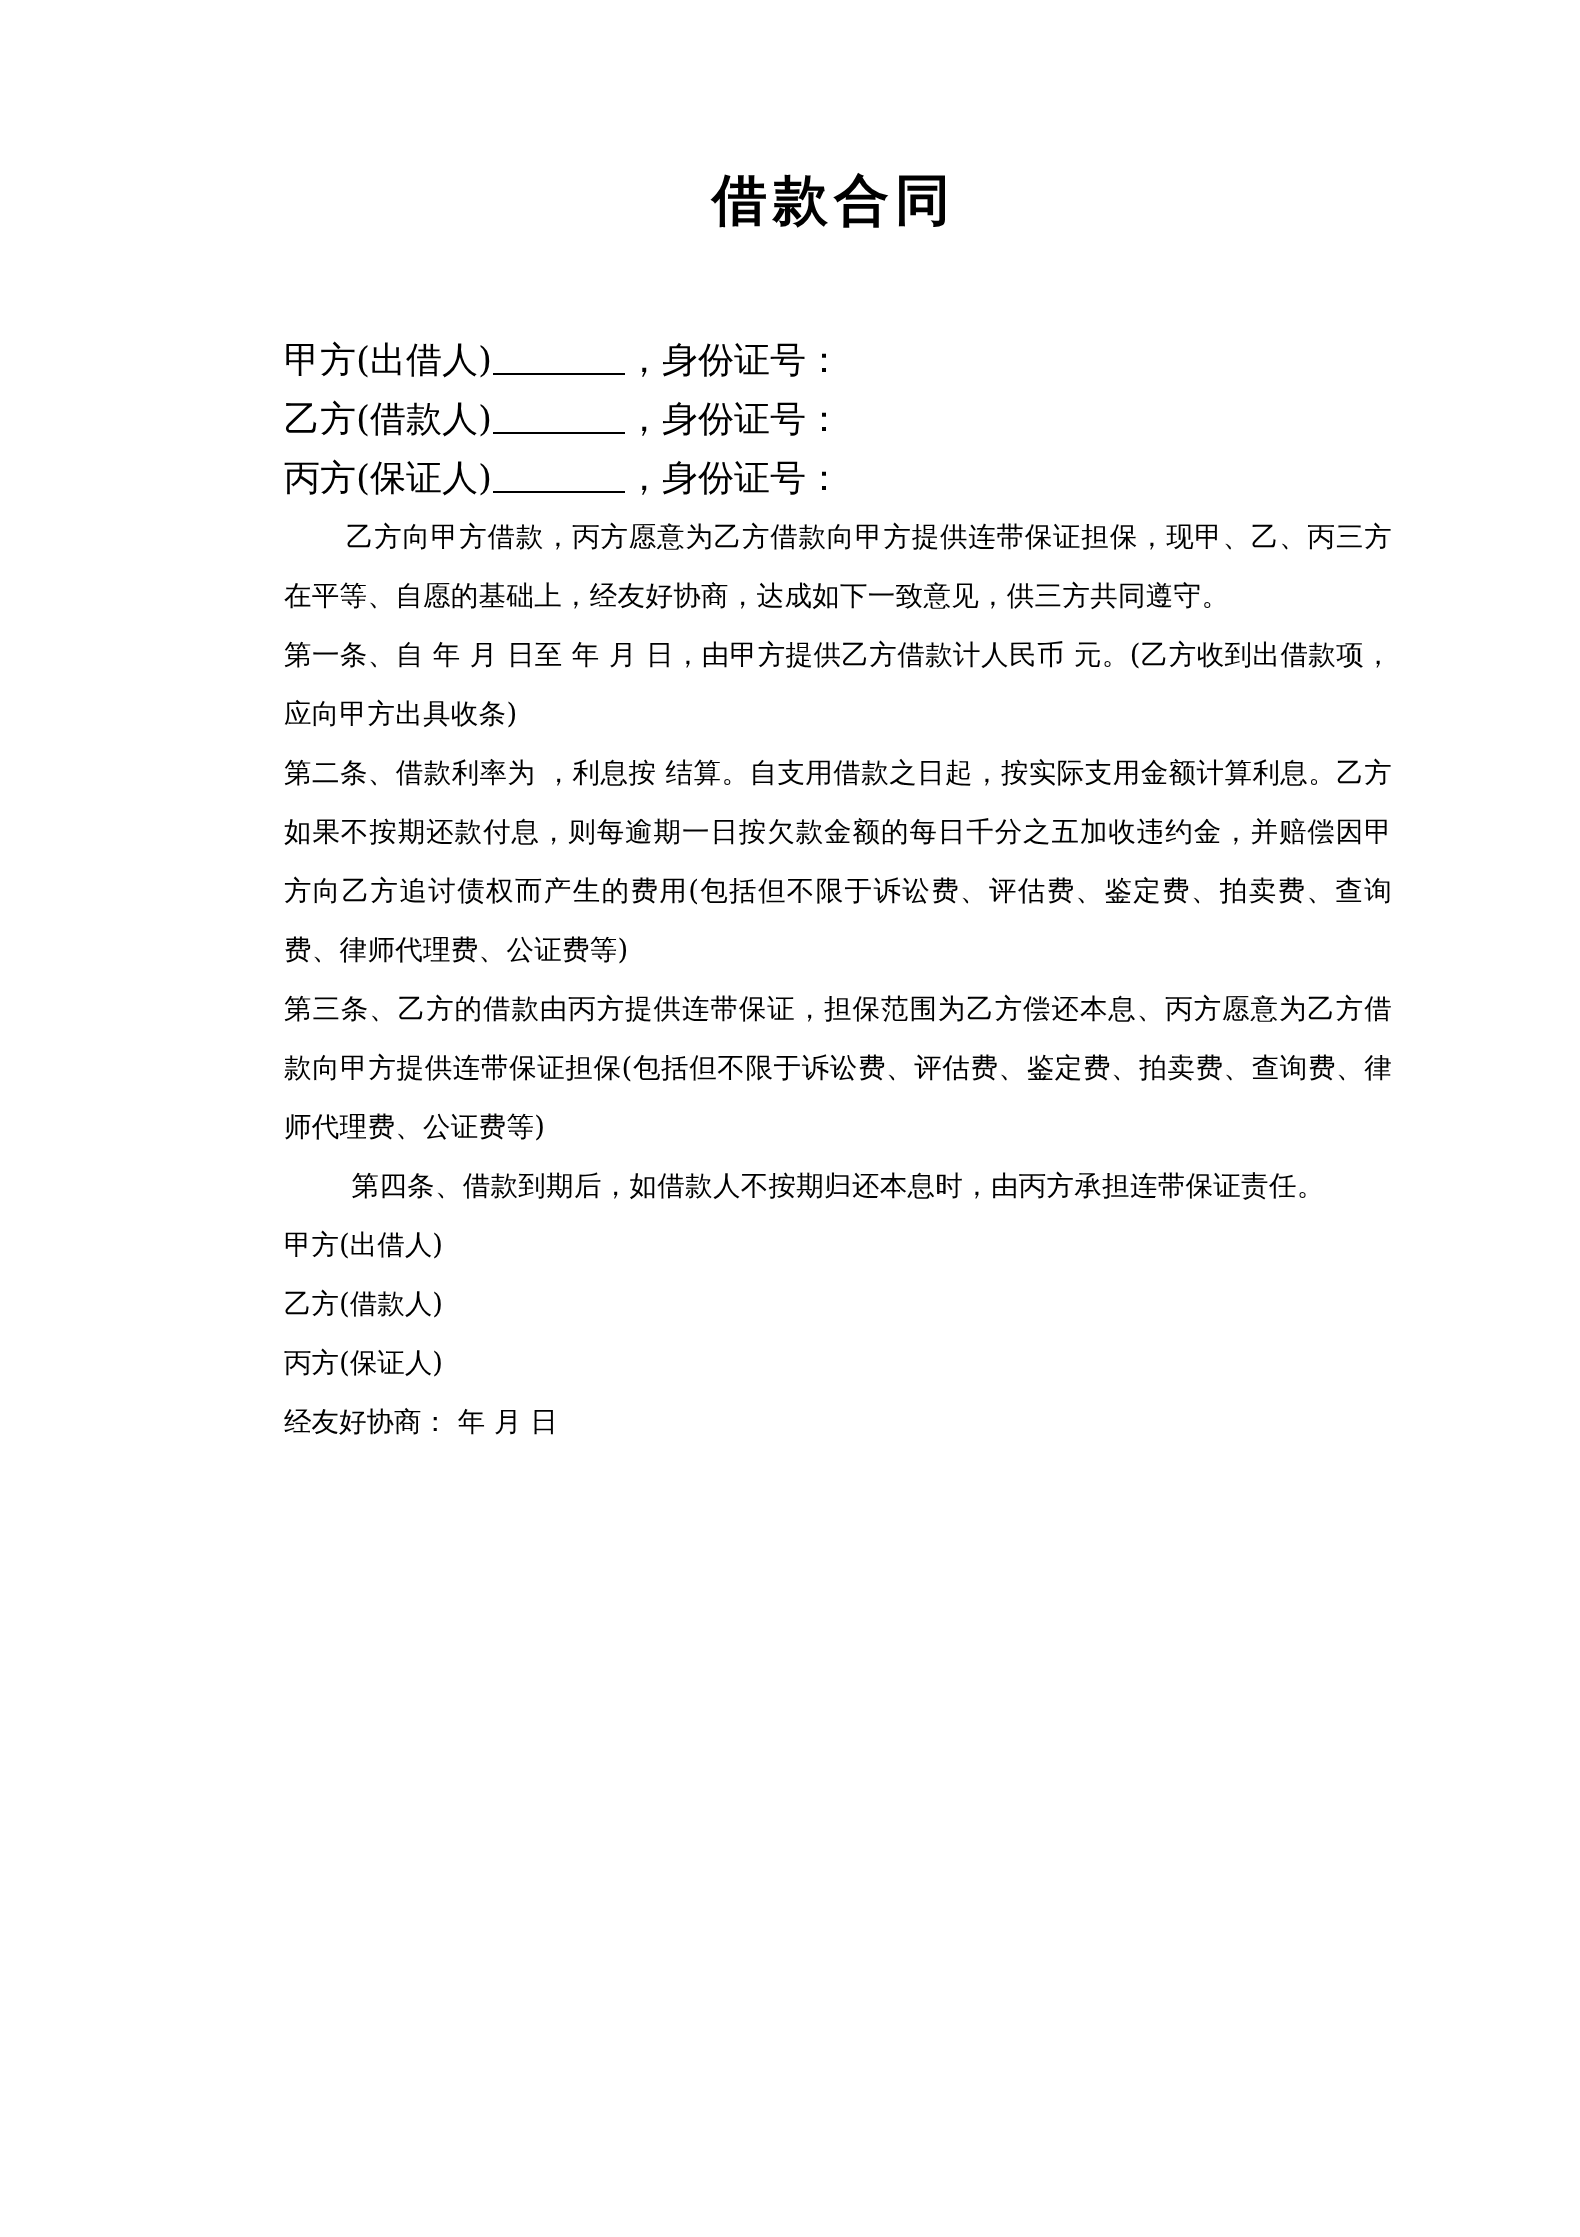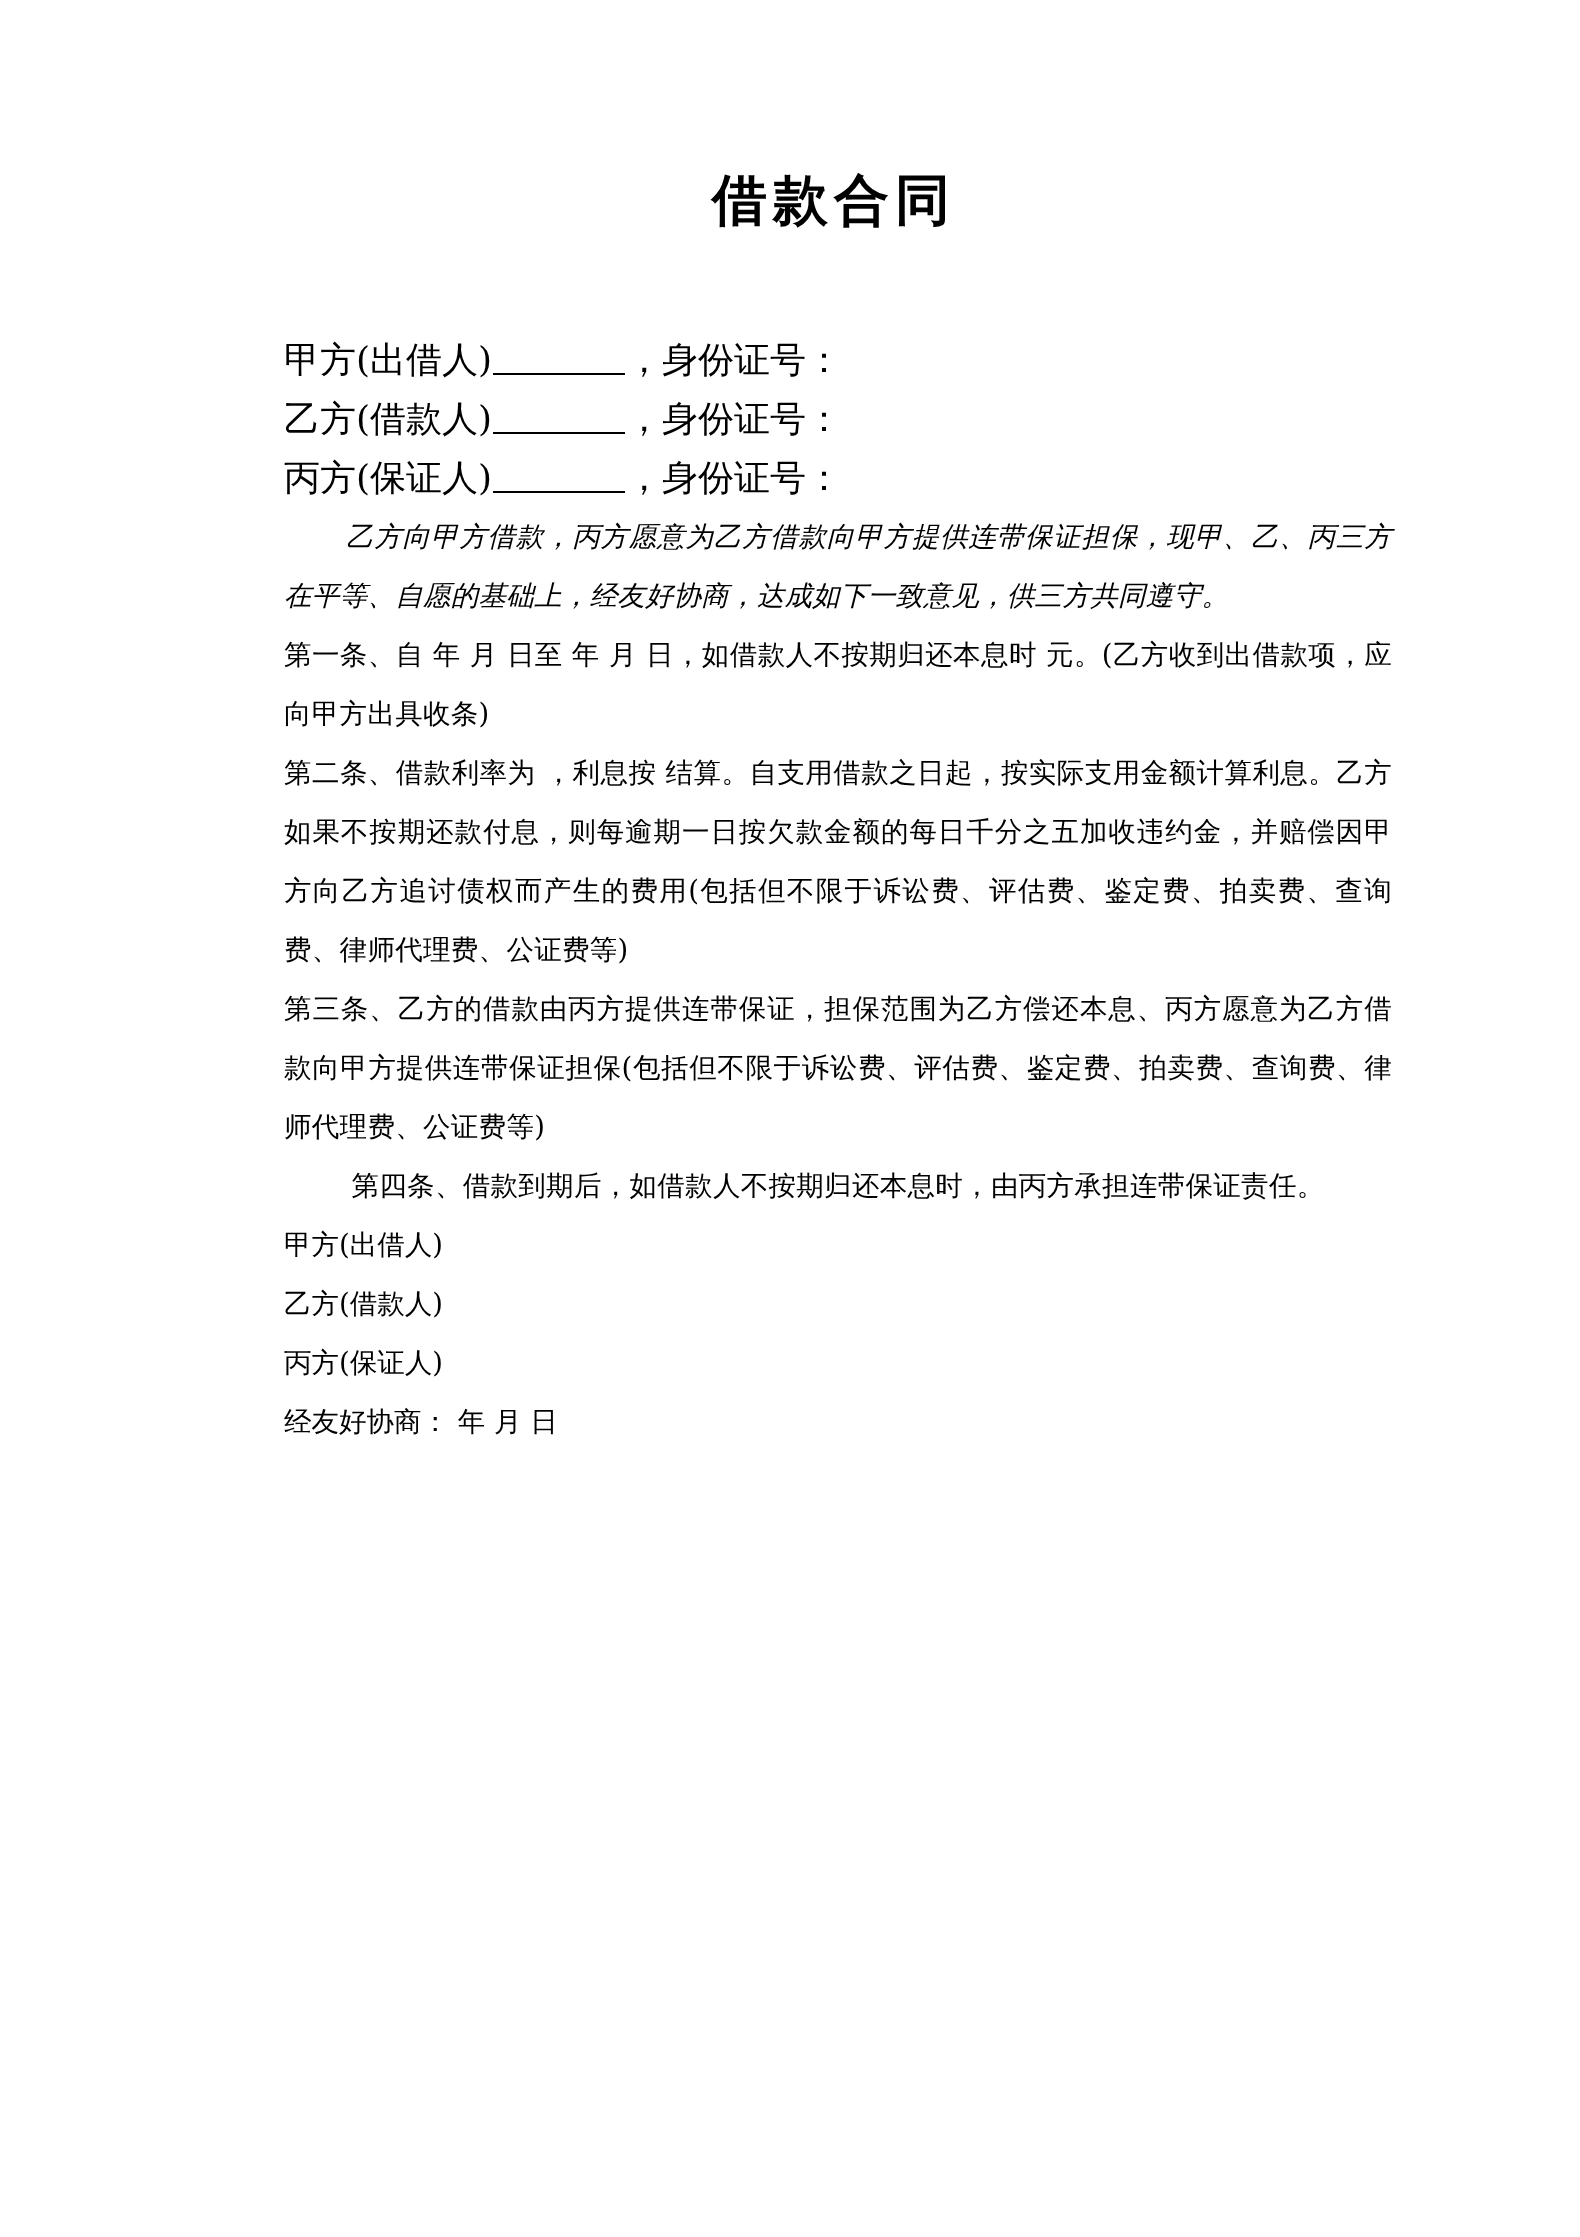--- a/index.html
+++ b/index.html
@@ -67,21 +67,20 @@
     font-size: 27.5px;
     line-height: 59px;
     text-align: justify;
     text-justify: inter-character;
     white-space: normal;
     word-break: break-all;
     letter-spacing: 0.3px;
   }
   .para.indent {
     text-indent: 62px;
-    font-style: italic;
   }
   .para.nojust {
     text-align: center;
   }
 
   .sign-line {
     font-size: 27.5px;
     line-height: 59px;
     white-space: pre;
   }
@@ -96,21 +95,21 @@
   <div class="body-block">
 
     <div class="party-line"><span>甲方(出借人)</span><span class="fill-rule"></span><span>，身份证号：</span></div>
 
     <div class="party-line"><span>乙方(借款人)</span><span class="fill-rule"></span><span>，身份证号：</span></div>
 
     <div class="party-line"><span>丙方(保证人)</span><span class="fill-rule"></span><span>，身份证号：</span></div>
 
     <div class="para indent">乙方向甲方借款，丙方愿意为乙方借款向甲方提供连带保证担保，现甲、乙、丙三方在平等、自愿的基础上，经友好协商，达成如下一致意见，供三方共同遵守。</div>
 
-    <div class="para">第一条、自 年 月 日至 年 月 日，如借款人不按期归还本息时 元。(乙方收到出借款项，应向甲方出具收条)</div>
+    <div class="para">第一条、自 年 月 日至 年 月 日，由甲方提供乙方借款计人民币 元。(乙方收到出借款项，应向甲方出具收条)</div>
 
     <div class="para">第二条、借款利率为 ，利息按 结算。自支用借款之日起，按实际支用金额计算利息。乙方如果不按期还款付息，则每逾期一日按欠款金额的每日千分之五加收违约金，并赔偿因甲方向乙方追讨债权而产生的费用(包括但不限于诉讼费、评估费、鉴定费、拍卖费、查询费、律师代理费、公证费等)</div>
 
     <div class="para">第三条、乙方的借款由丙方提供连带保证，担保范围为乙方偿还本息、丙方愿意为乙方借款向甲方提供连带保证担保(包括但不限于诉讼费、评估费、鉴定费、拍卖费、查询费、律师代理费、公证费等)</div>
 
     <div class="para nojust">第四条、借款到期后，如借款人不按期归还本息时，由丙方承担连带保证责任。</div>
 
 
 
     <div class="sign-line">甲方(出借人)</div>

